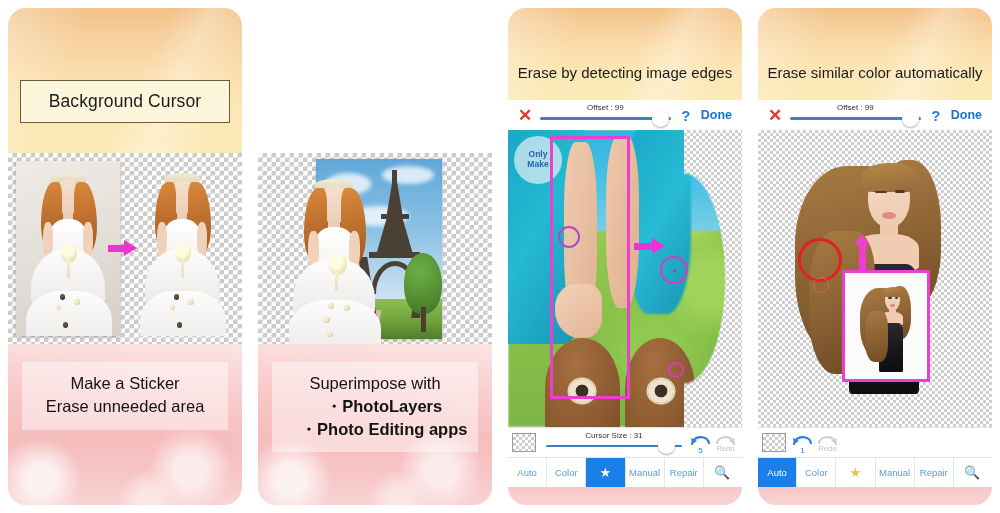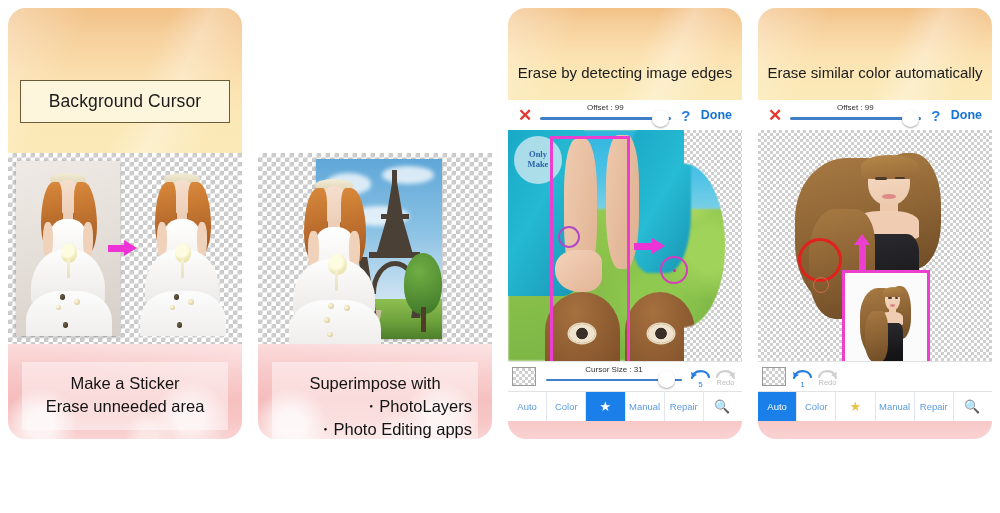--- a/index.html
+++ b/index.html
@@ -14,21 +14,21 @@
     display: flex;
     background: #ffffff;
   }
   .panel {
     position: relative;
     width: 250px; height: 513px;
     padding: 8px 8px 8px 8px;
   }
   .phone {
     position: relative;
-    width: 234px; height: 431px;
+    width: 234px; height: 497px;
     border-radius: 18px;
     overflow: hidden;
     background: #ffffff;
   }
 
   
   .hdr {
     position: absolute; left:0; right:0; top:0;
     height: 145px;
     background:
@@ -94,21 +94,21 @@
   .caption-box {
     position: absolute; left: 14px; right: 14px; top: 18px;
     background: rgba(255,255,255,.46);
     padding: 10px 6px 12px 6px;
     text-align: center;
   }
   .caption-box .line {
     font-size: 16.5px; color: #131313; line-height: 1.38;
     white-space: nowrap;
   }
-  .caption-box .line.bullet { text-align: right; padding-left: 18px; }
+  .caption-box .line.bullet { text-align: center; padding-left: 18px; font-weight: bold; }
 
   
   .shot { position: absolute; overflow: hidden; }
   .shot.card { box-shadow: 0 1px 3px rgba(0,0,0,.25); }
 
   .bg-studio { position:absolute; inset:0;
     background: linear-gradient(160deg,#efeae6 0%,#e6e0da 45%,#d6cec7 100%); }
 
   
   .bride { position: absolute; }
@@ -178,21 +178,21 @@
   .sl-wrap { position:relative; flex:1; height:26px; margin:0 6px; }
   .sl-track { position:absolute; left:0; right:0; top:15px; height:2.5px;
     background:#3f7fc8; border-radius:2px; }
   .sl-label { position:absolute; left:0; right:0; top:1px; text-align:center;
     font-size:8px; color:#2f2f2f; }
   .sl-knob { position:absolute; top:7.5px; width:17px; height:17px; border-radius:50%;
     background:#ffffff; box-shadow:0 1px 2px rgba(0,0,0,.35); }
   .q-ico { width:18px; text-align:center; color:#2a7ede; font-size:15px; font-weight:700; }
   .done-btn { color:#1673d4; font-size:12.5px; font-weight:700; padding-left:6px; padding-right:2px; }
 
-  .canvas { position:absolute; left:0; right:0; overflow:hidden;font-family:Liberation Serif, serif; }
+  .canvas { position:absolute; left:0; right:0; overflow:hidden; }
   .canvas.p3 { top:122px; bottom:78px; }
   .canvas.p4 { top:122px; bottom:78px; }
 
   .toolrow.bottom {
     bottom:48px; height:30px; padding: 0 4px;
     border-top: 1px solid #e2e2e2;
   }
   .swatch { width:24px; height:19px; border:1px solid #9a9a9a; margin-right:4px; }
   .undo, .redo { width:25px; height:24px; position:relative; }
   .undo svg, .redo svg { position:absolute; left:1px; top:1px; }

